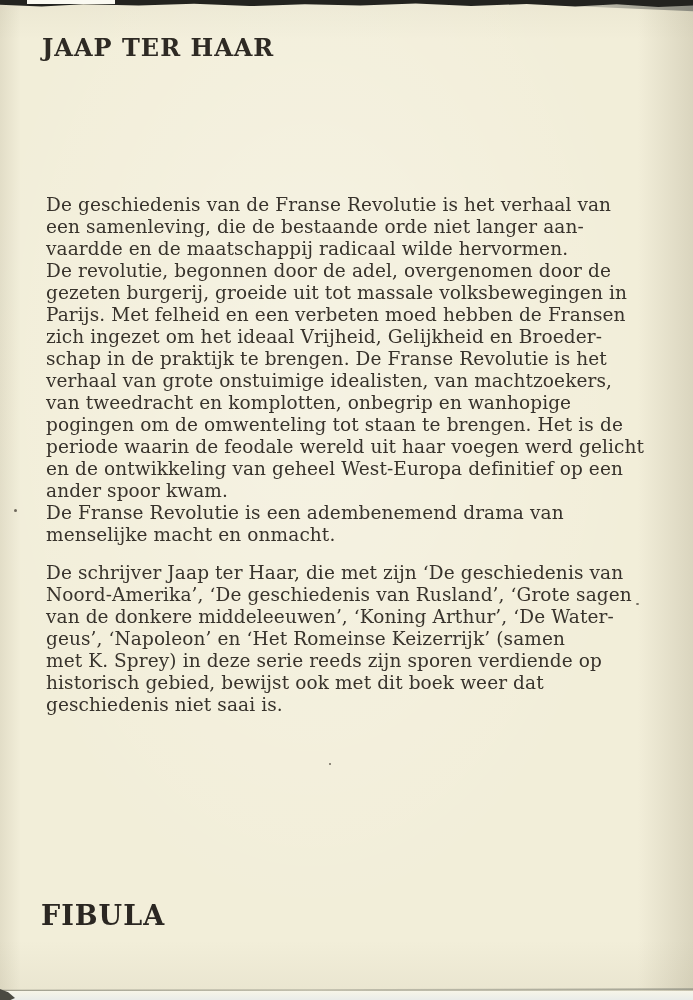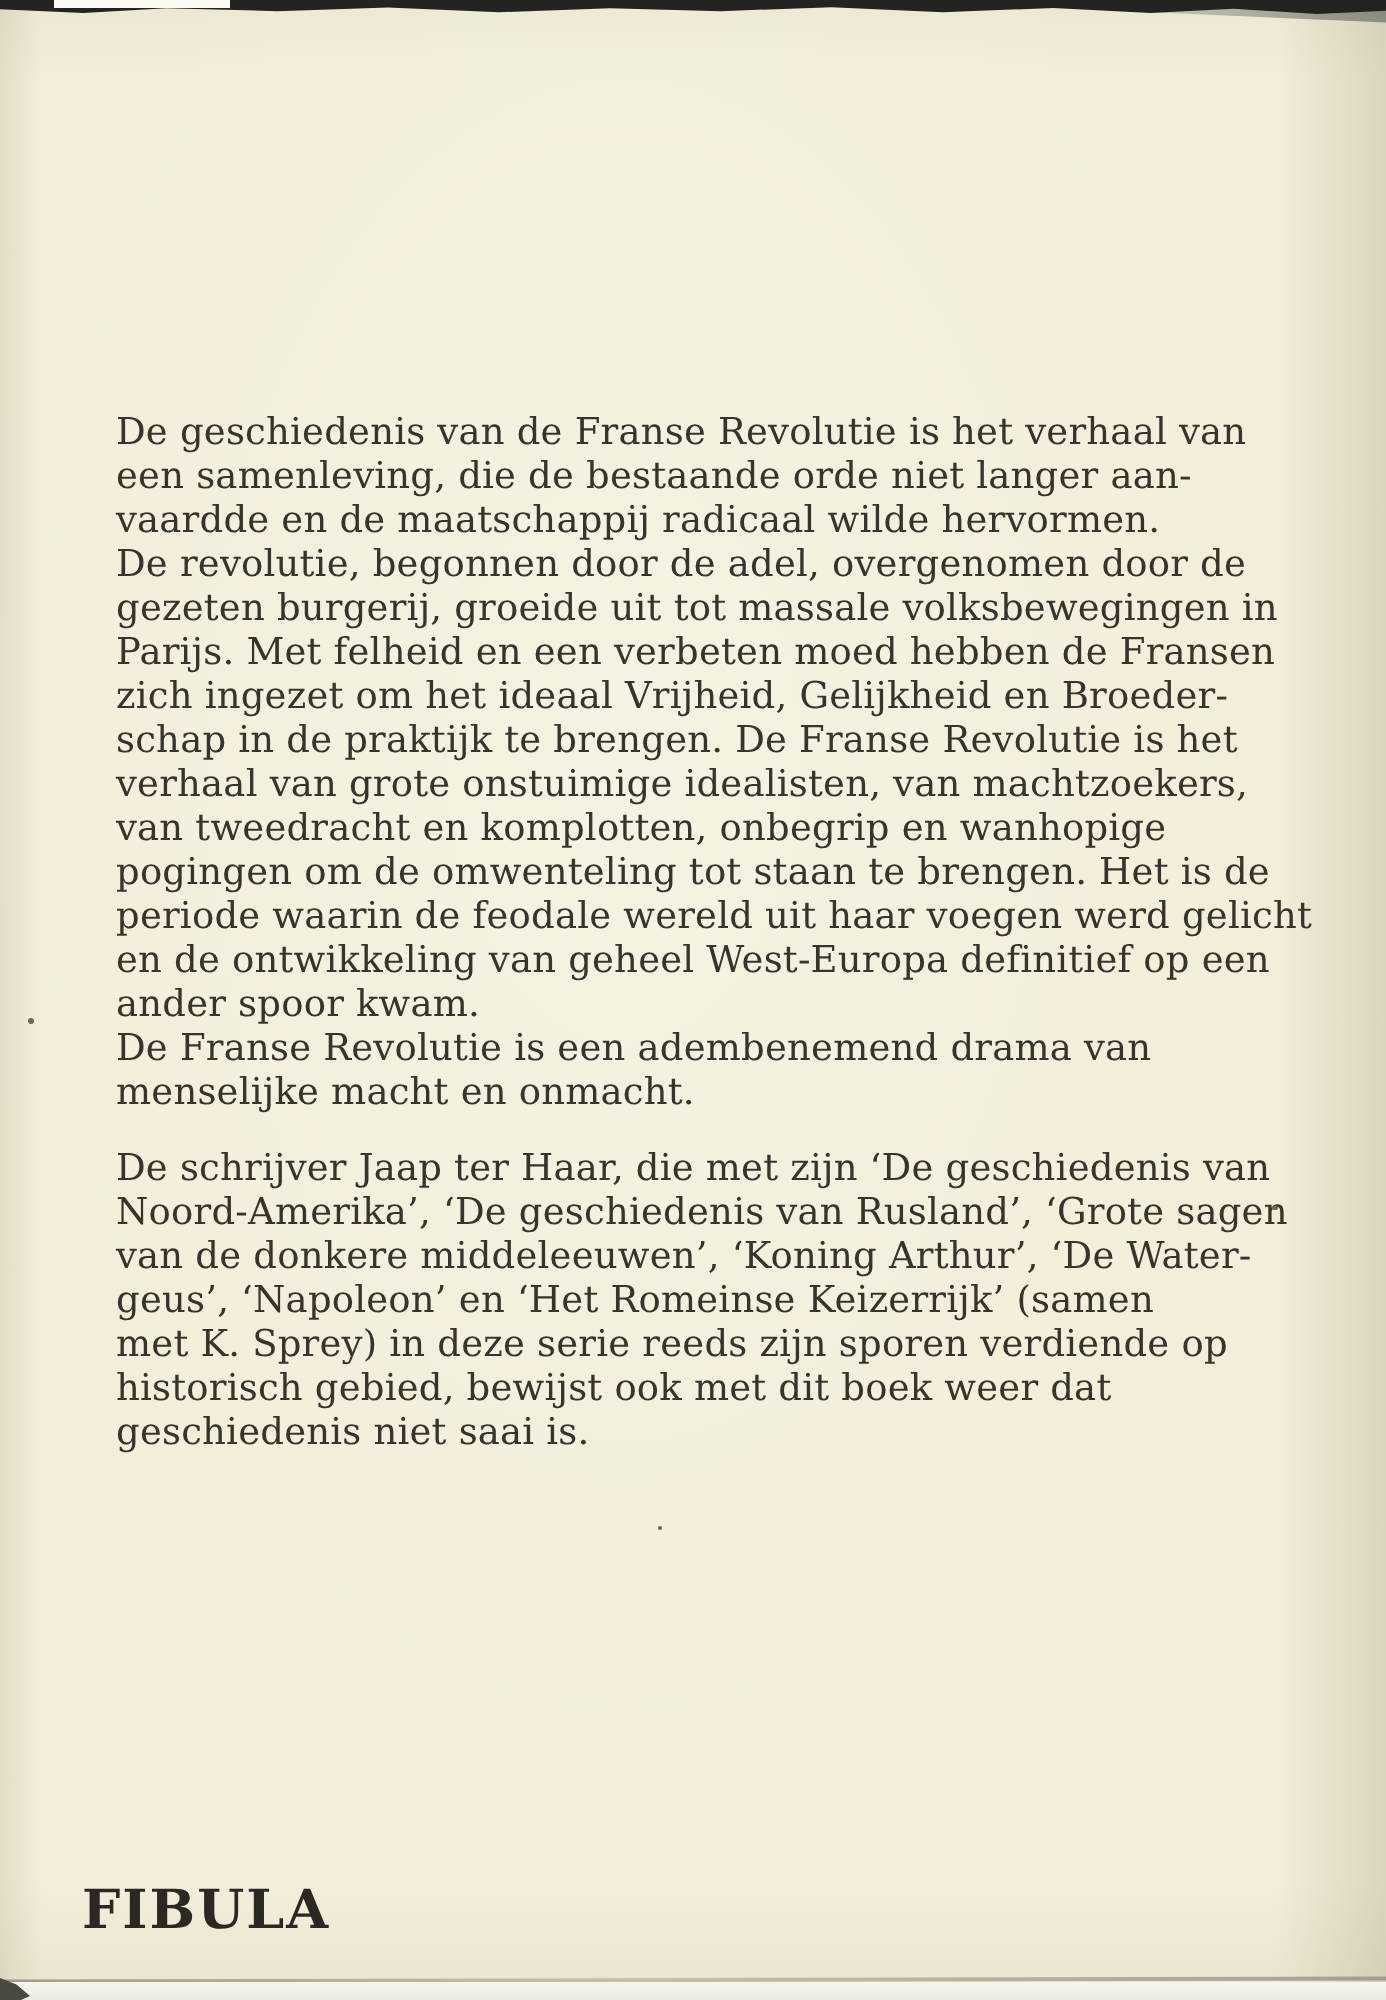--- a/index.html
+++ b/index.html
@@ -62,47 +62,47 @@
     position: absolute; left: 42px; top: 33px;
     font-size: 24px; font-weight: bold; letter-spacing: 1px; color: #2e2a24;
     white-space: pre;
   }
   .title {
     position: absolute; left: 41px; top: 76px;
     font-size: 38px; font-weight: bold; letter-spacing: 0.5px; color: #2b2722;
     white-space: pre;
   }
   .blurb {
-    position: absolute; left: 42px; margin: 16px; width: 630px;
+    position: absolute; left: 42px; margin: 4px; width: 630px;
     font-size: 18.5px; line-height: 22px; letter-spacing: 0.1px;
     white-space: pre; color: #38332c;
   }
   .blurb-1 { top: 190px; }
   .blurb-2 { top: 558px; }
   .isbn {
     position: absolute; left: 42px; top: 872px;
     font-size: 18.5px; letter-spacing: 0.3px; color: #38332c;
     white-space: pre;
   }
   .publisher {
     position: absolute; left: 41px; top: 900px;
     font-size: 27px; font-weight: bold; letter-spacing: 1px; color: #2b2722;
     white-space: pre;
-    margin-top: 40px;
   }
 </style>
 </head>
 <body>
 
 <div class="page">
 
   <div class="scan-corner-tr"></div>
   <div class="scan-edge-top"></div>
   <div class="scan-edge-top-gap"></div>
 
+  <div class="author">JAAP TER HAAR</div>
 
   <p class="blurb blurb-1">De geschiedenis van de Franse Revolutie is het verhaal van
 een samenleving, die de bestaande orde niet langer aan-
 vaardde en de maatschappij radicaal wilde hervormen.
 De revolutie, begonnen door de adel, overgenomen door de
 gezeten burgerij, groeide uit tot massale volksbewegingen in
 Parijs. Met felheid en een verbeten moed hebben de Fransen
 zich ingezet om het ideaal Vrijheid, Gelijkheid en Broeder-
 schap in de praktijk te brengen. De Franse Revolutie is het
 verhaal van grote onstuimige idealisten, van machtzoekers,

